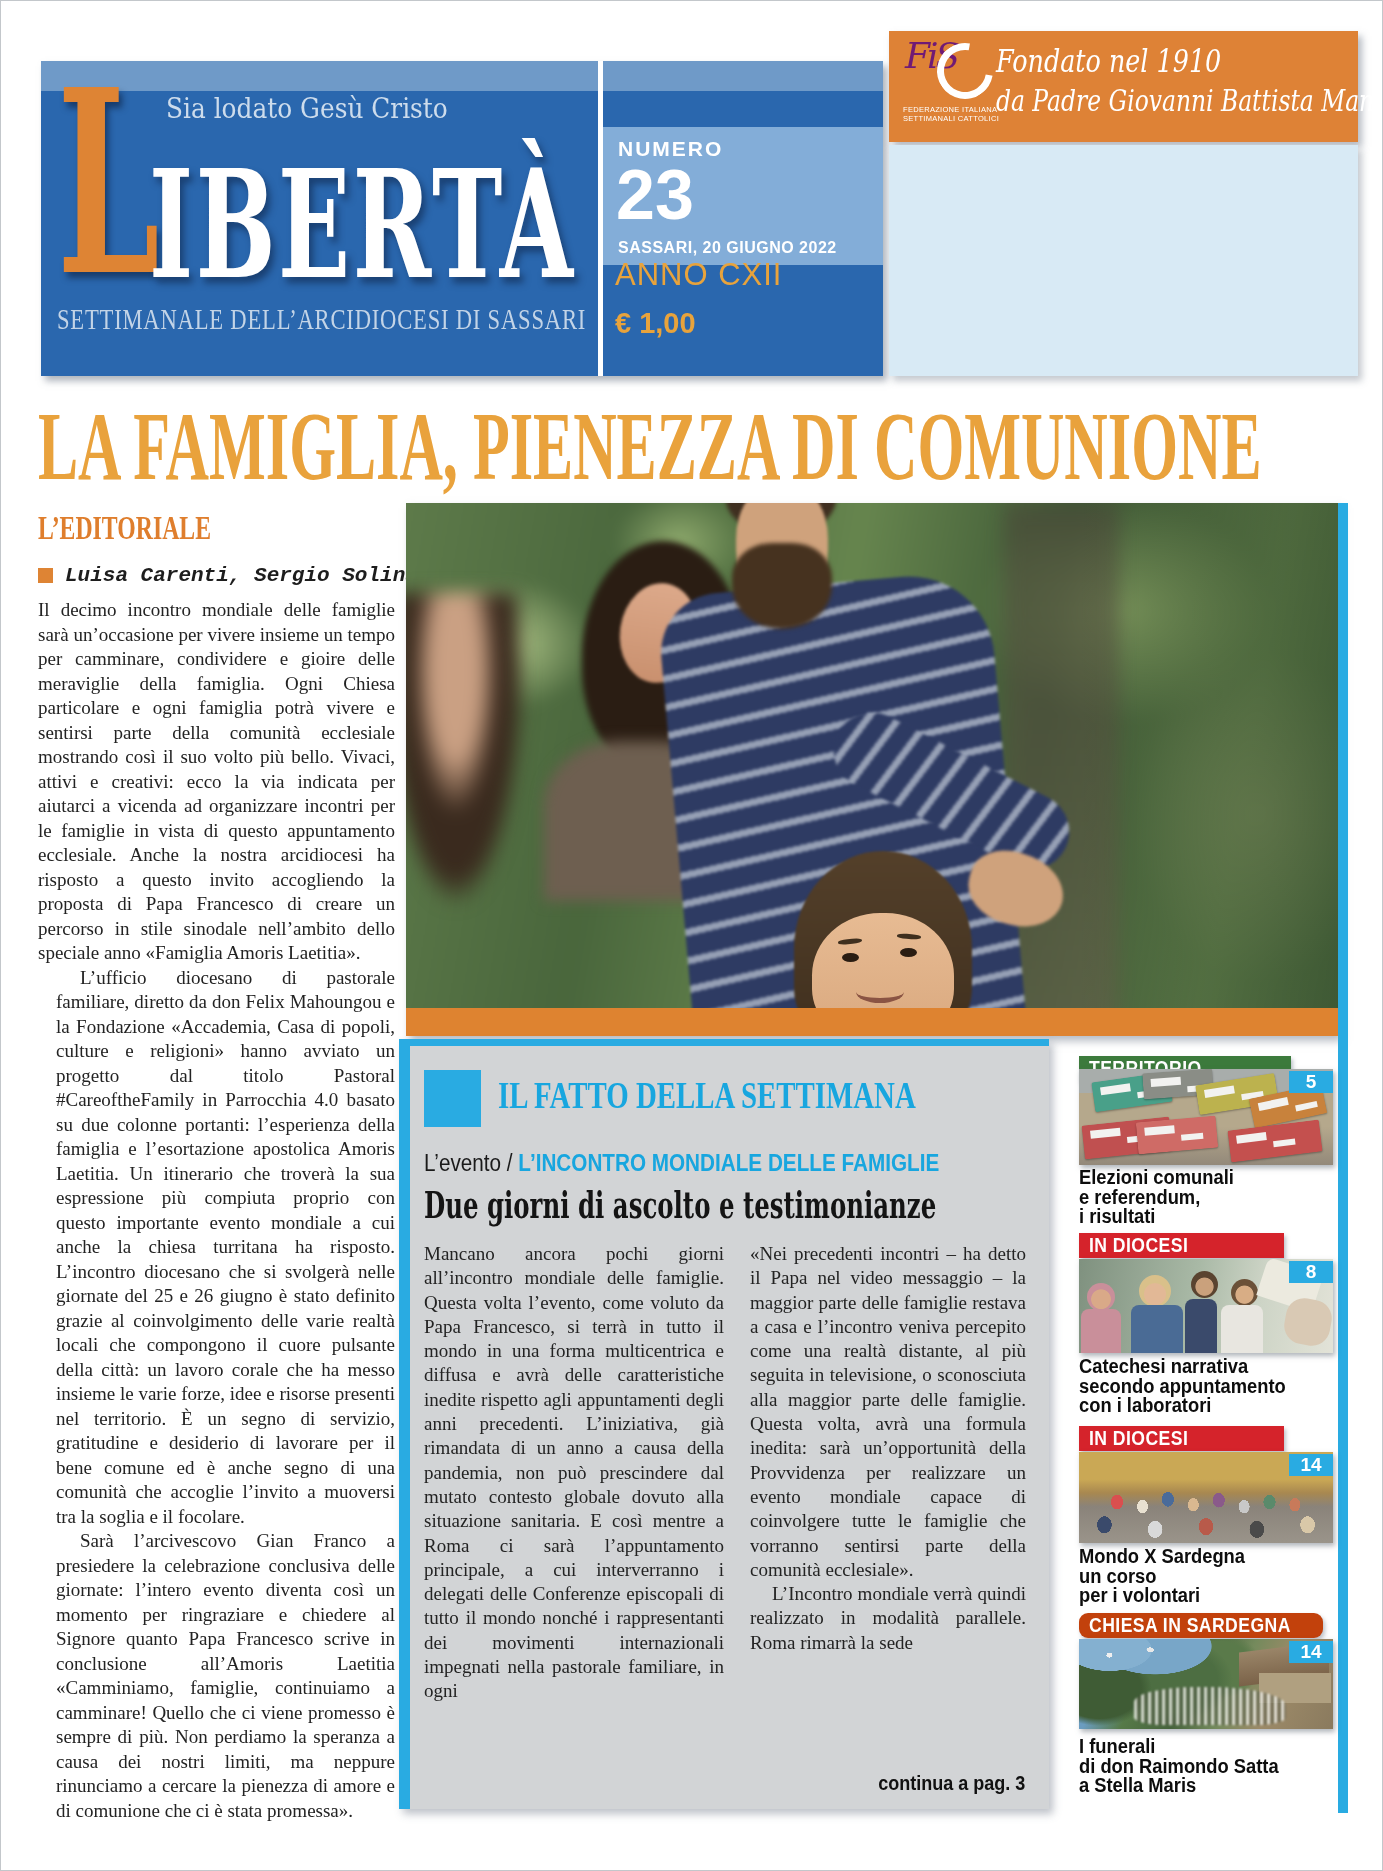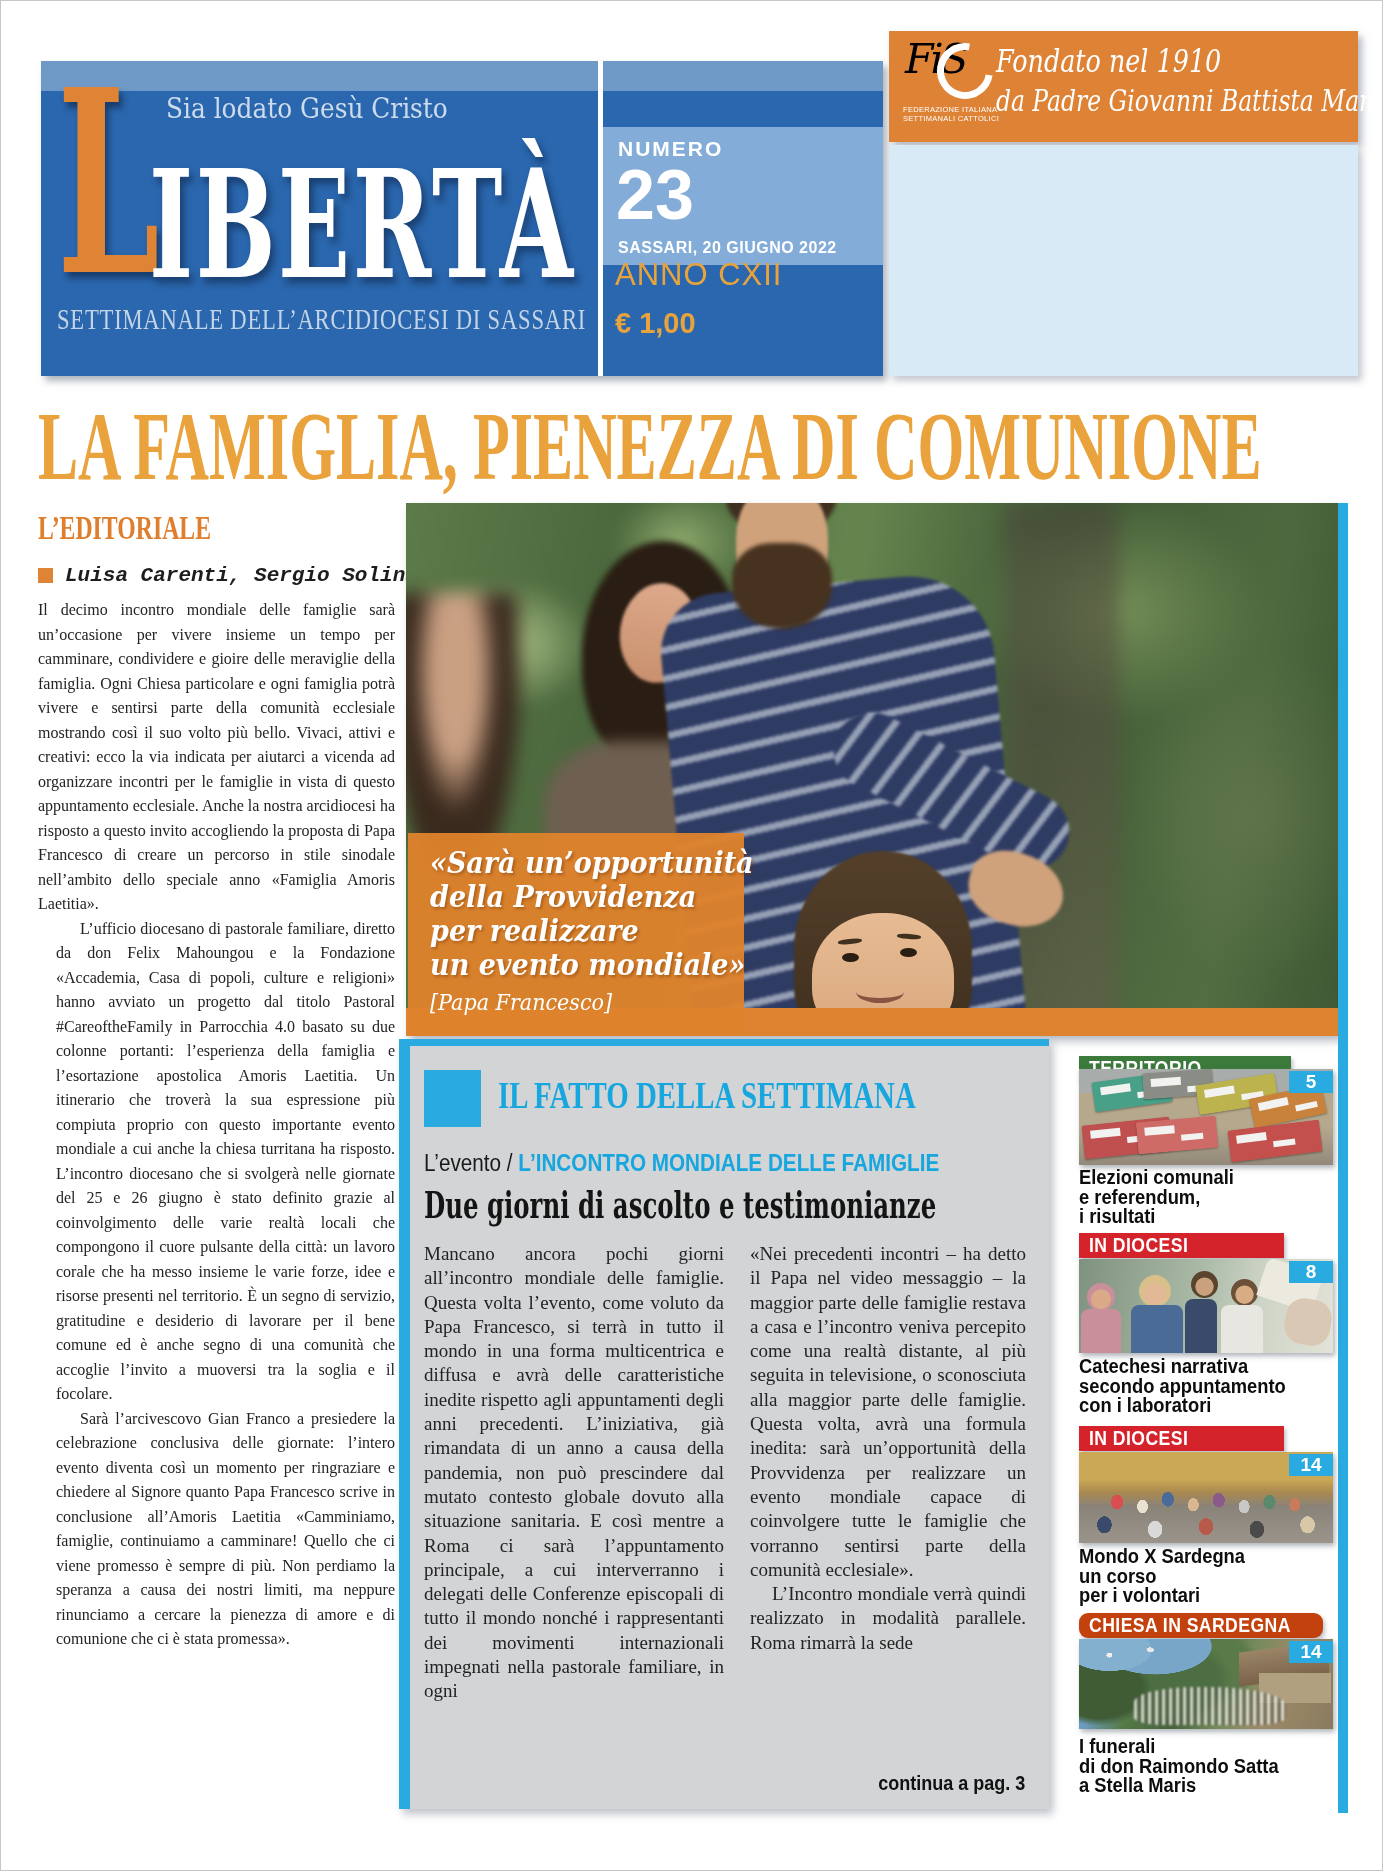--- a/index.html
+++ b/index.html
@@ -33,21 +33,21 @@
   .numero-date { position:absolute; left:15px; bottom:8px; font-size:16px; font-weight:bold;
                  color:#fff; letter-spacing:.5px; white-space:nowrap; }
   .anno { position:absolute; left:12px; top:196px; font-size:31px; font-weight:normal;
           color:#e8a33c; letter-spacing:1px; }
   .price { position:absolute; left:12px; top:246px; font-size:29px; font-weight:bold; color:#e8a33c; }
 
   .fisc-box { position:absolute; left:888px; top:30px; width:469px; height:111px; background:#de8236;
               box-shadow:4px 5px 7px rgba(110,120,135,.5); }
   .fisc-logo { position:absolute; left:14px; top:8px; width:104px; height:95px; }
   .fisc-mark { position:absolute; left:2px; top:-4px; font-family:"DejaVu Serif", serif; font-style:italic;
-               font-size:41px; color:#000000; letter-spacing:-3px;text-align:right; }
+               font-size:36px; color:#701a75; letter-spacing:-3px;text-align:right; }
   .fisc-c { position:absolute; left:34px; top:4px; width:56px; height:56px; border:7px solid #fff;
             border-right-color:transparent; border-radius:50%; transform:rotate(-35deg); }
   .fisc-caption { position:absolute; left:0; top:66px; width:104px; font-size:7.5px; line-height:9px;
                   color:#fff; letter-spacing:.3px; }
   .founded { position:absolute; left:107px; top:10px; font-family:"DejaVu Serif", serif;
              font-style:italic; color:#fff; }
   .founded-l1 { font-size:31px; line-height:40px; transform:scaleX(.82); transform-origin:left top; white-space:nowrap; }
   .founded-l2 { font-size:30px; line-height:40px; transform:scaleX(.78); transform-origin:left top; white-space:nowrap; }
   .paleblue-box { position:absolute; left:888px; top:144px; width:469px; height:231px; background:#d8eaf5;
                   box-shadow:4px 5px 7px rgba(110,120,135,.4); }
@@ -59,21 +59,21 @@
 
   
   .edi-label { position:absolute; left:37px; top:509px; font-family:"Liberation Serif", serif;
                font-weight:bold; font-size:33px; color:#df7e2d; transform:scaleX(.72);
                transform-origin:left top; white-space:nowrap; }
   .edi-byline { position:absolute; left:37px; top:563px; display:flex; align-items:center; }
   .edi-bullet { width:15px; height:15px; background:#de8434; margin-right:12px; }
   .edi-byline-text { font-family:Liberation Mono, monospace; font-weight:bold; font-style:italic;
                      font-size:21px; color:#1d1d1d; }
   .edi-body { position:absolute; left:37px; top:597px; width:357px; font-family:"Liberation Serif", serif;
-              font-size:16px; line-height:24.5px; color:#232323; text-align:justify;
+              font-size:19px; line-height:24.5px; color:#232323; text-align:justify;
               hyphens:auto; -webkit-hyphens:auto; }
   .edi-body p { margin:0; }
   .edi-body p + p { text-indent:24px;margin-left:18px; }
 
   
   .photo { position:absolute; left:405px; top:502px; width:932px; height:533px; overflow:hidden;
            background:#4f6b40; box-shadow:4px 5px 8px rgba(110,120,135,.5); }
   .ph-bg { position:absolute; inset:-18px;
     background:
       radial-gradient(130px 95px at 12% 28%, rgba(193,214,150,.85), transparent 70%),
@@ -282,27 +282,20 @@
     <div class="ph-boy-hair"></div>
     <div class="ph-boy-face">
       <div class="ph-brow l"></div>
       <div class="ph-brow r"></div>
       <div class="ph-eye l"></div>
       <div class="ph-eye r"></div>
       <div class="ph-smile"></div>
     </div>
     <div class="ph-shade"></div>
     <div class="ph-strip"></div>
-    <div class="ph-quote">
-      <div class="ph-quote-line">«Sarà un’opportunità</div>
-      <div class="ph-quote-line">della Provvidenza</div>
-      <div class="ph-quote-line">per realizzare</div>
-      <div class="ph-quote-line">un evento mondiale»</div>
-      <div class="ph-attrib">[Papa Francesco]</div>
-    </div>
   </div>
   <div class="cyanbar"></div>
 
   <div class="fatto">
     <div class="fatto-square"></div>
     <div class="fatto-section">IL FATTO DELLA SETTIMANA</div>
     <div class="fatto-kicker">
       <span class="pre">L’evento / </span><span class="main">L’INCONTRO MONDIALE DELLE FAMIGLIE</span>
     </div>
     <div class="fatto-title">Due giorni di ascolto e testimonianze</div>

